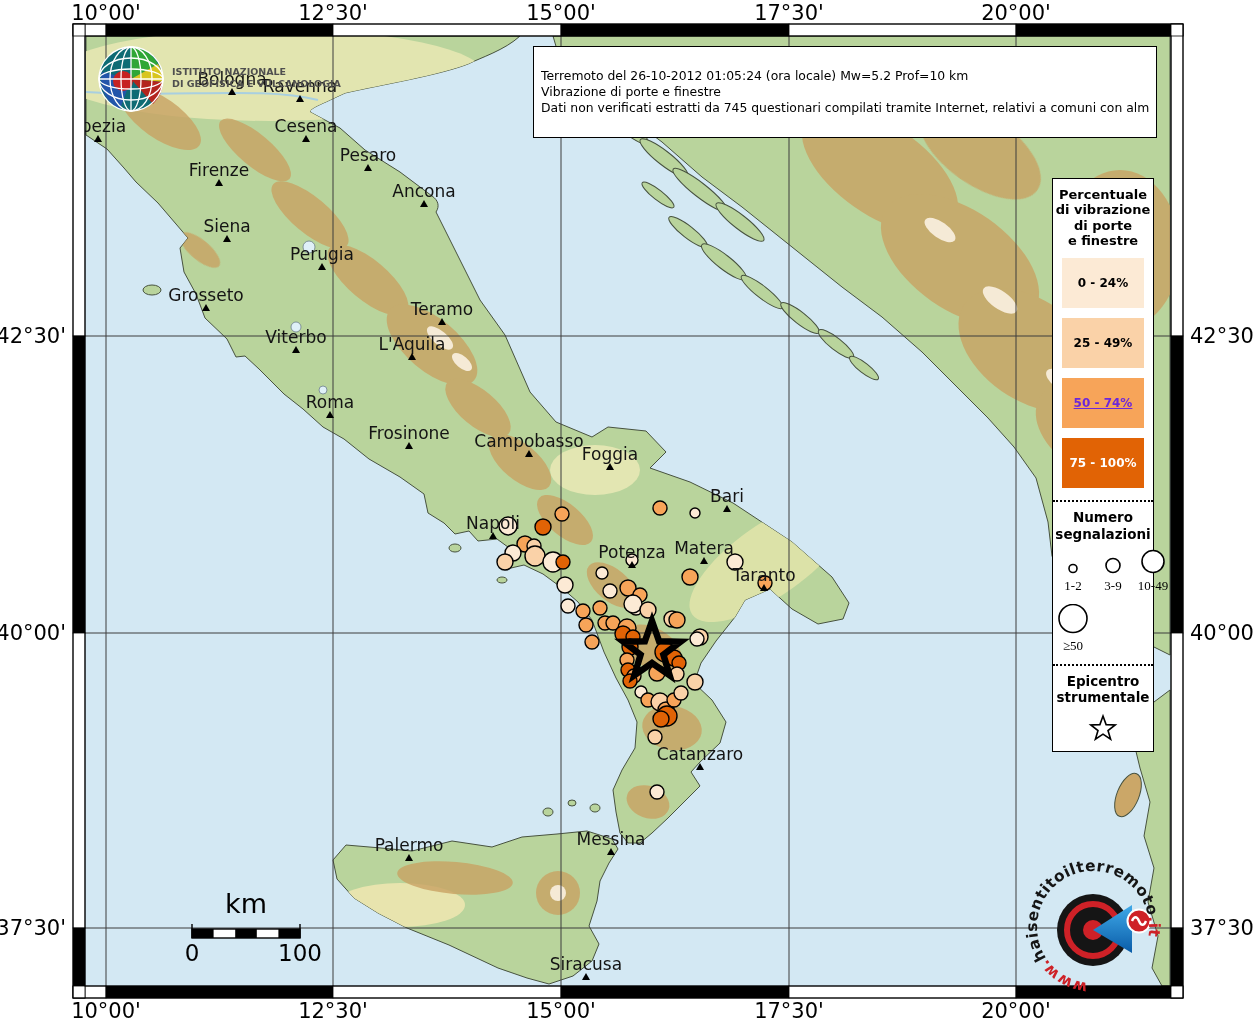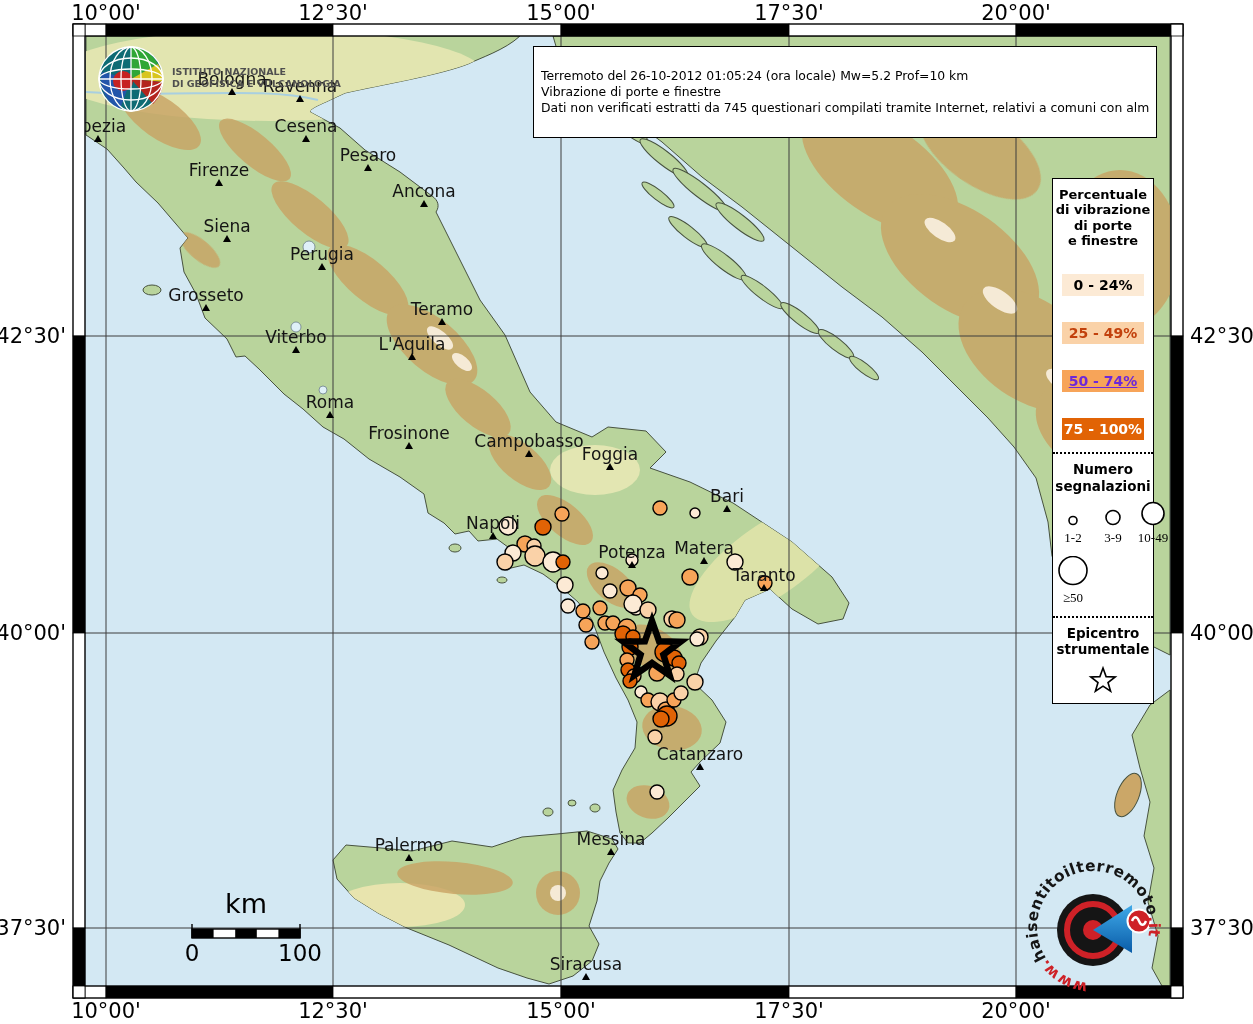--- a/index.html
+++ b/index.html
@@ -10,22 +10,22 @@
   .city-label{font-size:17px;fill:#141414;}
   .pt{stroke:#000;stroke-width:1.4;}
   #info-box{position:absolute;left:533px;top:46px;width:608px;background:#fff;
             border:1px solid #000;padding:21px 7px;font-size:12.4px;line-height:1.28;
             color:#000;z-index:30;}
   #info-box div{white-space:nowrap;overflow:hidden;}
   #legend{position:absolute;left:1052px;top:178px;width:100px;background:#fff;
           border:1px solid #000;z-index:30;text-align:center;padding:4px 0 6px 0;}
   .lg-title{font-weight:bold;font-size:13px;line-height:1.18;margin:4px 0 8px 0;}
   .lg-title2{font-weight:bold;font-size:13.5px;line-height:1.2;margin:4px 0 2px 0;}
-  .swatch{width:82px;height:22px;margin:26px auto 0 auto;display:flex;align-items:center;
-          justify-content:center;font-weight:bold;font-size:14px;}
+  .swatch{width:82px;height:50px;margin:10px auto 0 auto;display:flex;align-items:center;
+          justify-content:center;font-weight:bold;font-size:12px;}
   .lg-sec{border-top:2px dotted #000;margin-top:10px;padding-top:3px;}
   #legend-classes{padding-bottom:2px;}
   .count-grid{display:grid;grid-template-columns:1fr 1fr 1fr;row-gap:10px;font-family:Liberation Serif, serif;}
   .ccell .clabel{font-size:13px;margin-top:-2px;}
   .lg-star{margin-top:6px;}
   #ingv-logo{position:absolute;left:96px;top:44px;z-index:25;}
   #site-logo{position:absolute;left:1008px;top:842px;z-index:25;}
 </style>
 </head>
 <body>
@@ -315,21 +315,21 @@
 
 <div id="legend">
   <div class="lg-title">
     <div>Percentuale</div>
     <div>di vibrazione</div>
     <div>di porte</div>
     <div>e finestre</div>
   </div>
   <div id="legend-classes">
         <div class="swatch" style="background: rgb(252, 234, 213); color: rgb(0, 0, 0);">0 - 24%</div>
-        <div class="swatch" style="background: rgb(250, 210, 168); color: #c2410c;">25 - 49%</div>
+        <div class="swatch" style="background: rgb(250, 210, 168); color: #000000;">25 - 49%</div>
         <div class="swatch" style="background: rgb(247, 164, 89); color: #6d28d9; text-decoration: underline;">50 - 74%</div>
         <div class="swatch" style="background: rgb(225, 99, 5); color: #ffffff;">75 - 100%</div>
       </div>
   <div class="lg-sec">
     <div class="lg-title2">
       <div>Numero</div>
       <div>segnalazioni</div>
     </div>
     <div id="legend-counts" class="count-grid">
           <div class="ccell"><svg width="40" height="32">

